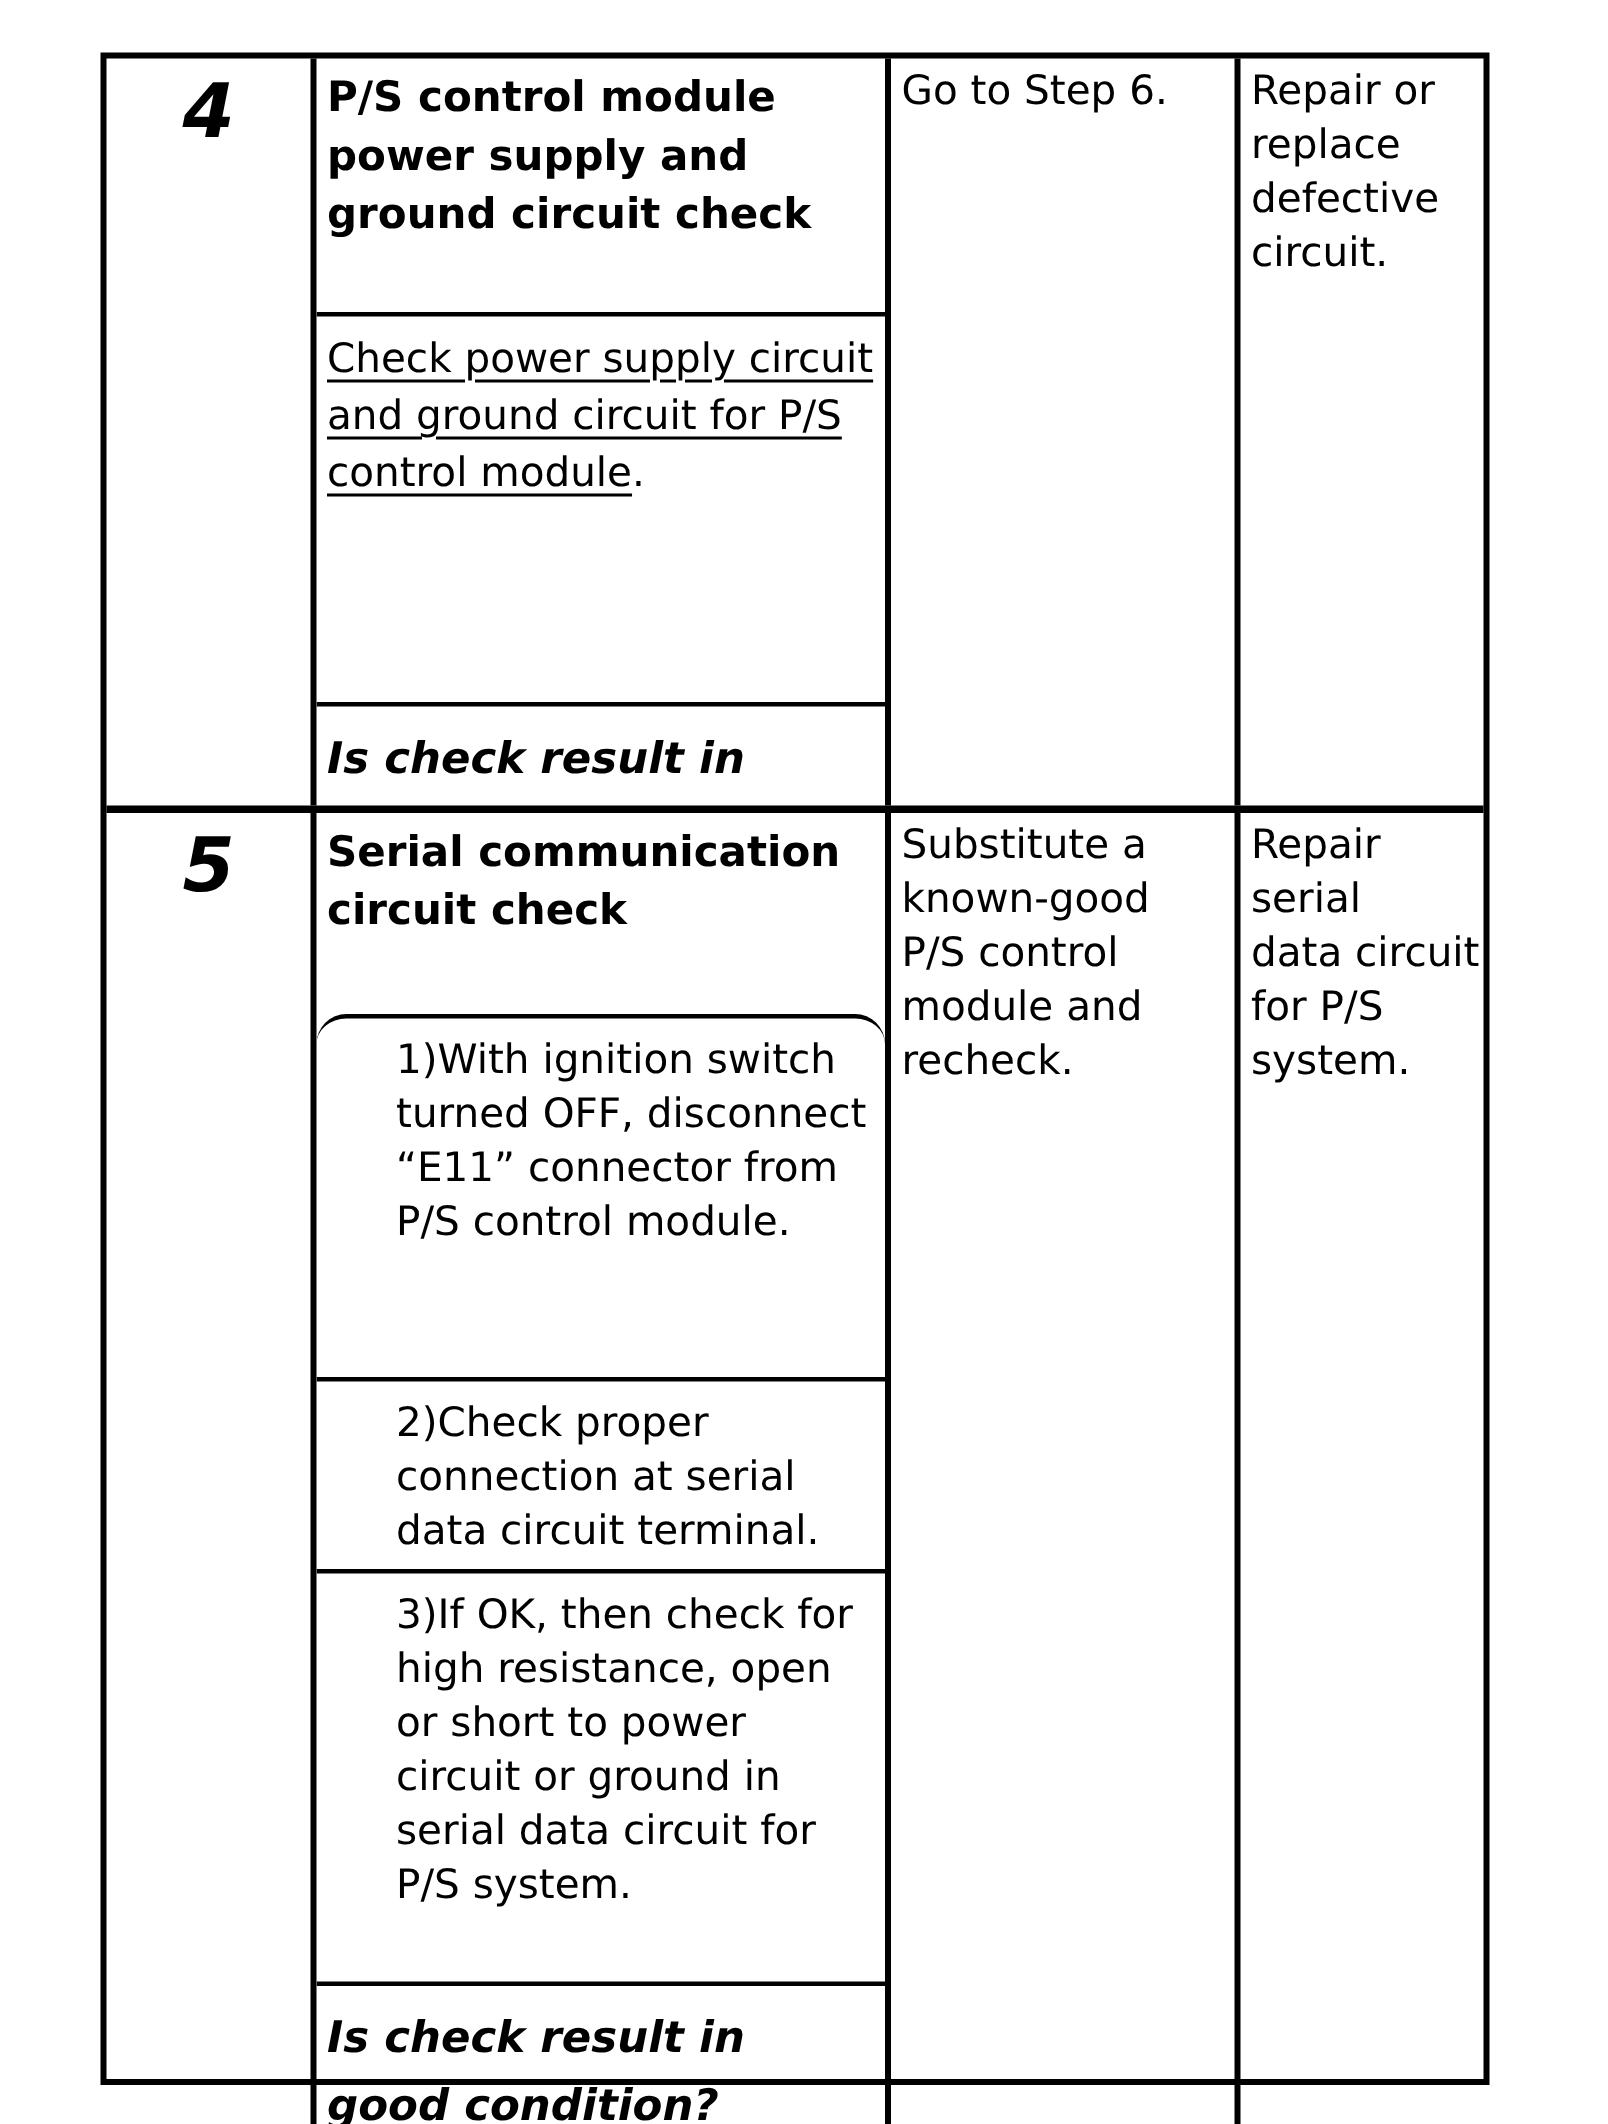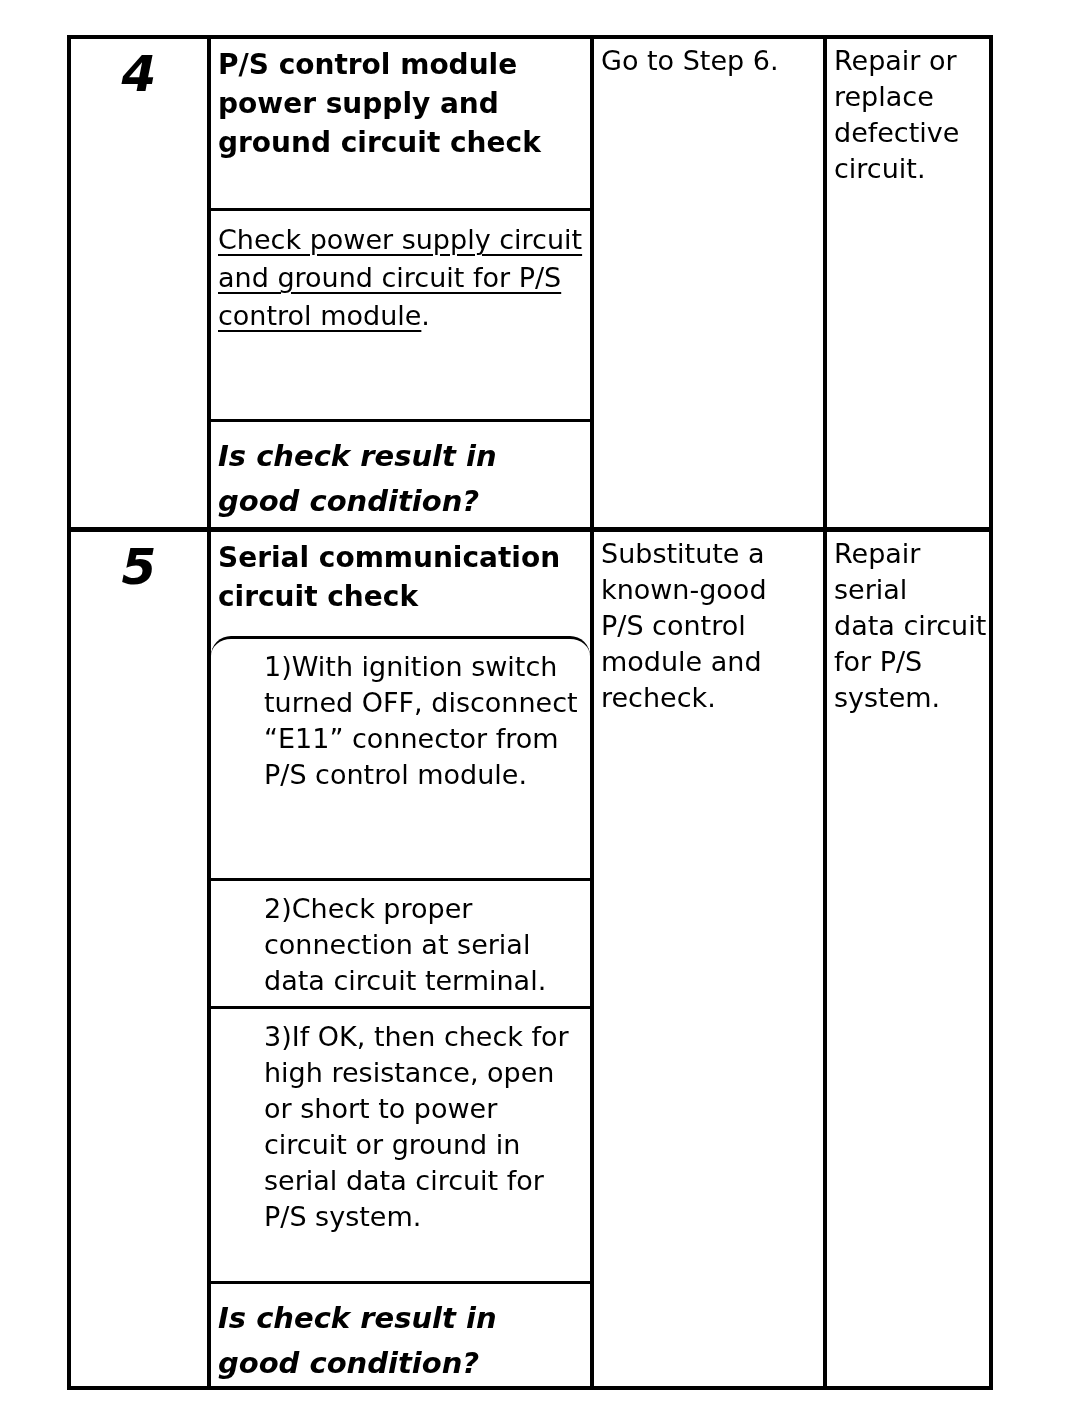--- a/index.html
+++ b/index.html
@@ -106,22 +106,22 @@
   }
   .numbered-item {
     white-space: pre-line;
     font-size: 27px;
     line-height: 36px;
     margin-left: 46px;
     padding-top: 4px;
   }
   
   .s-r4-title  { height: 169px; }
-  .s-r4-check  { height: 211px; }
-  .s-r5-title  { height: 104px; }
+  .s-r4-check  { height: 260px; }
+  .s-r5-title  { height: 134px; }
   .s-r5-item1  { height: 222px; border-radius: 20px; }
   .s-r5-item2  { height: 128px; margin-top: 20px; }
   .s-r5-item3  { height: 275px; }
 </style>
 </head>
 <body>
 
 <div class="page">
   <div class="diag-table">
 

